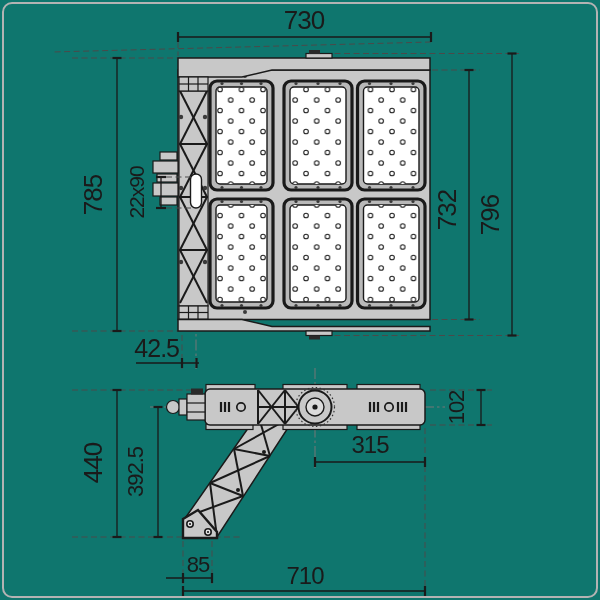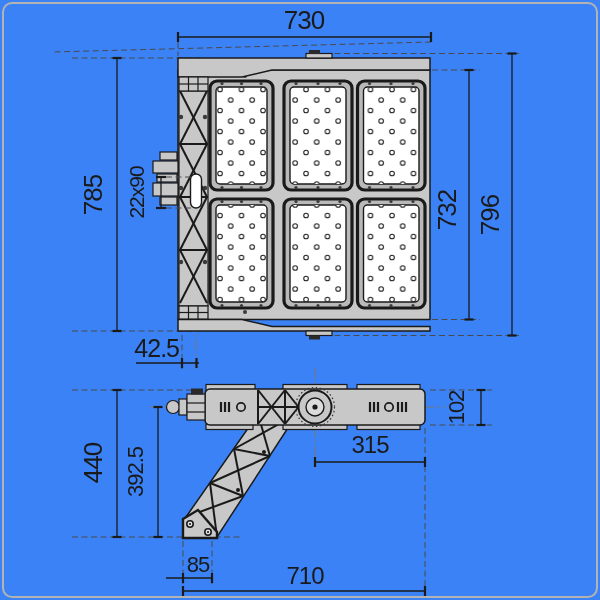--- a/index.html
+++ b/index.html
@@ -1,16 +1,16 @@
 <!DOCTYPE html>
 <html><head>
 <meta charset="utf-8">
 <style>
   html,body{margin:0;padding:0;background:#fff;width:600px;height:600px;overflow:hidden;}
-  #stage{position:relative;width:600px;height:600px;background:#3b82f6;
+  #stage{position:relative;width:600px;height:600px;background:#0f766e;
          font-family:"Liberation Sans", sans-serif;}
   #border-frame{position:absolute;left:2px;top:2px;right:2px;bottom:2px;
          border:2px solid #b3b3b3;border-radius:10px;pointer-events:none;}
   svg{position:absolute;left:0;top:0;}
   .dim{fill:#1a1a1a;letter-spacing:-1px;}
   .dimline{stroke:#1a1a1a;stroke-width:1.3;fill:none;}
   .tick{stroke:#1a1a1a;stroke-width:2.2;}
   .ext{stroke:#4a4a4a;stroke-width:1;stroke-dasharray:6 3.5;fill:none;}
   .cl{stroke:#777;stroke-width:1;stroke-dasharray:11 3 2.5 3;fill:none;}
   .metal{fill:#c8c8c8;stroke:#1a1a1a;stroke-width:1.5;}

